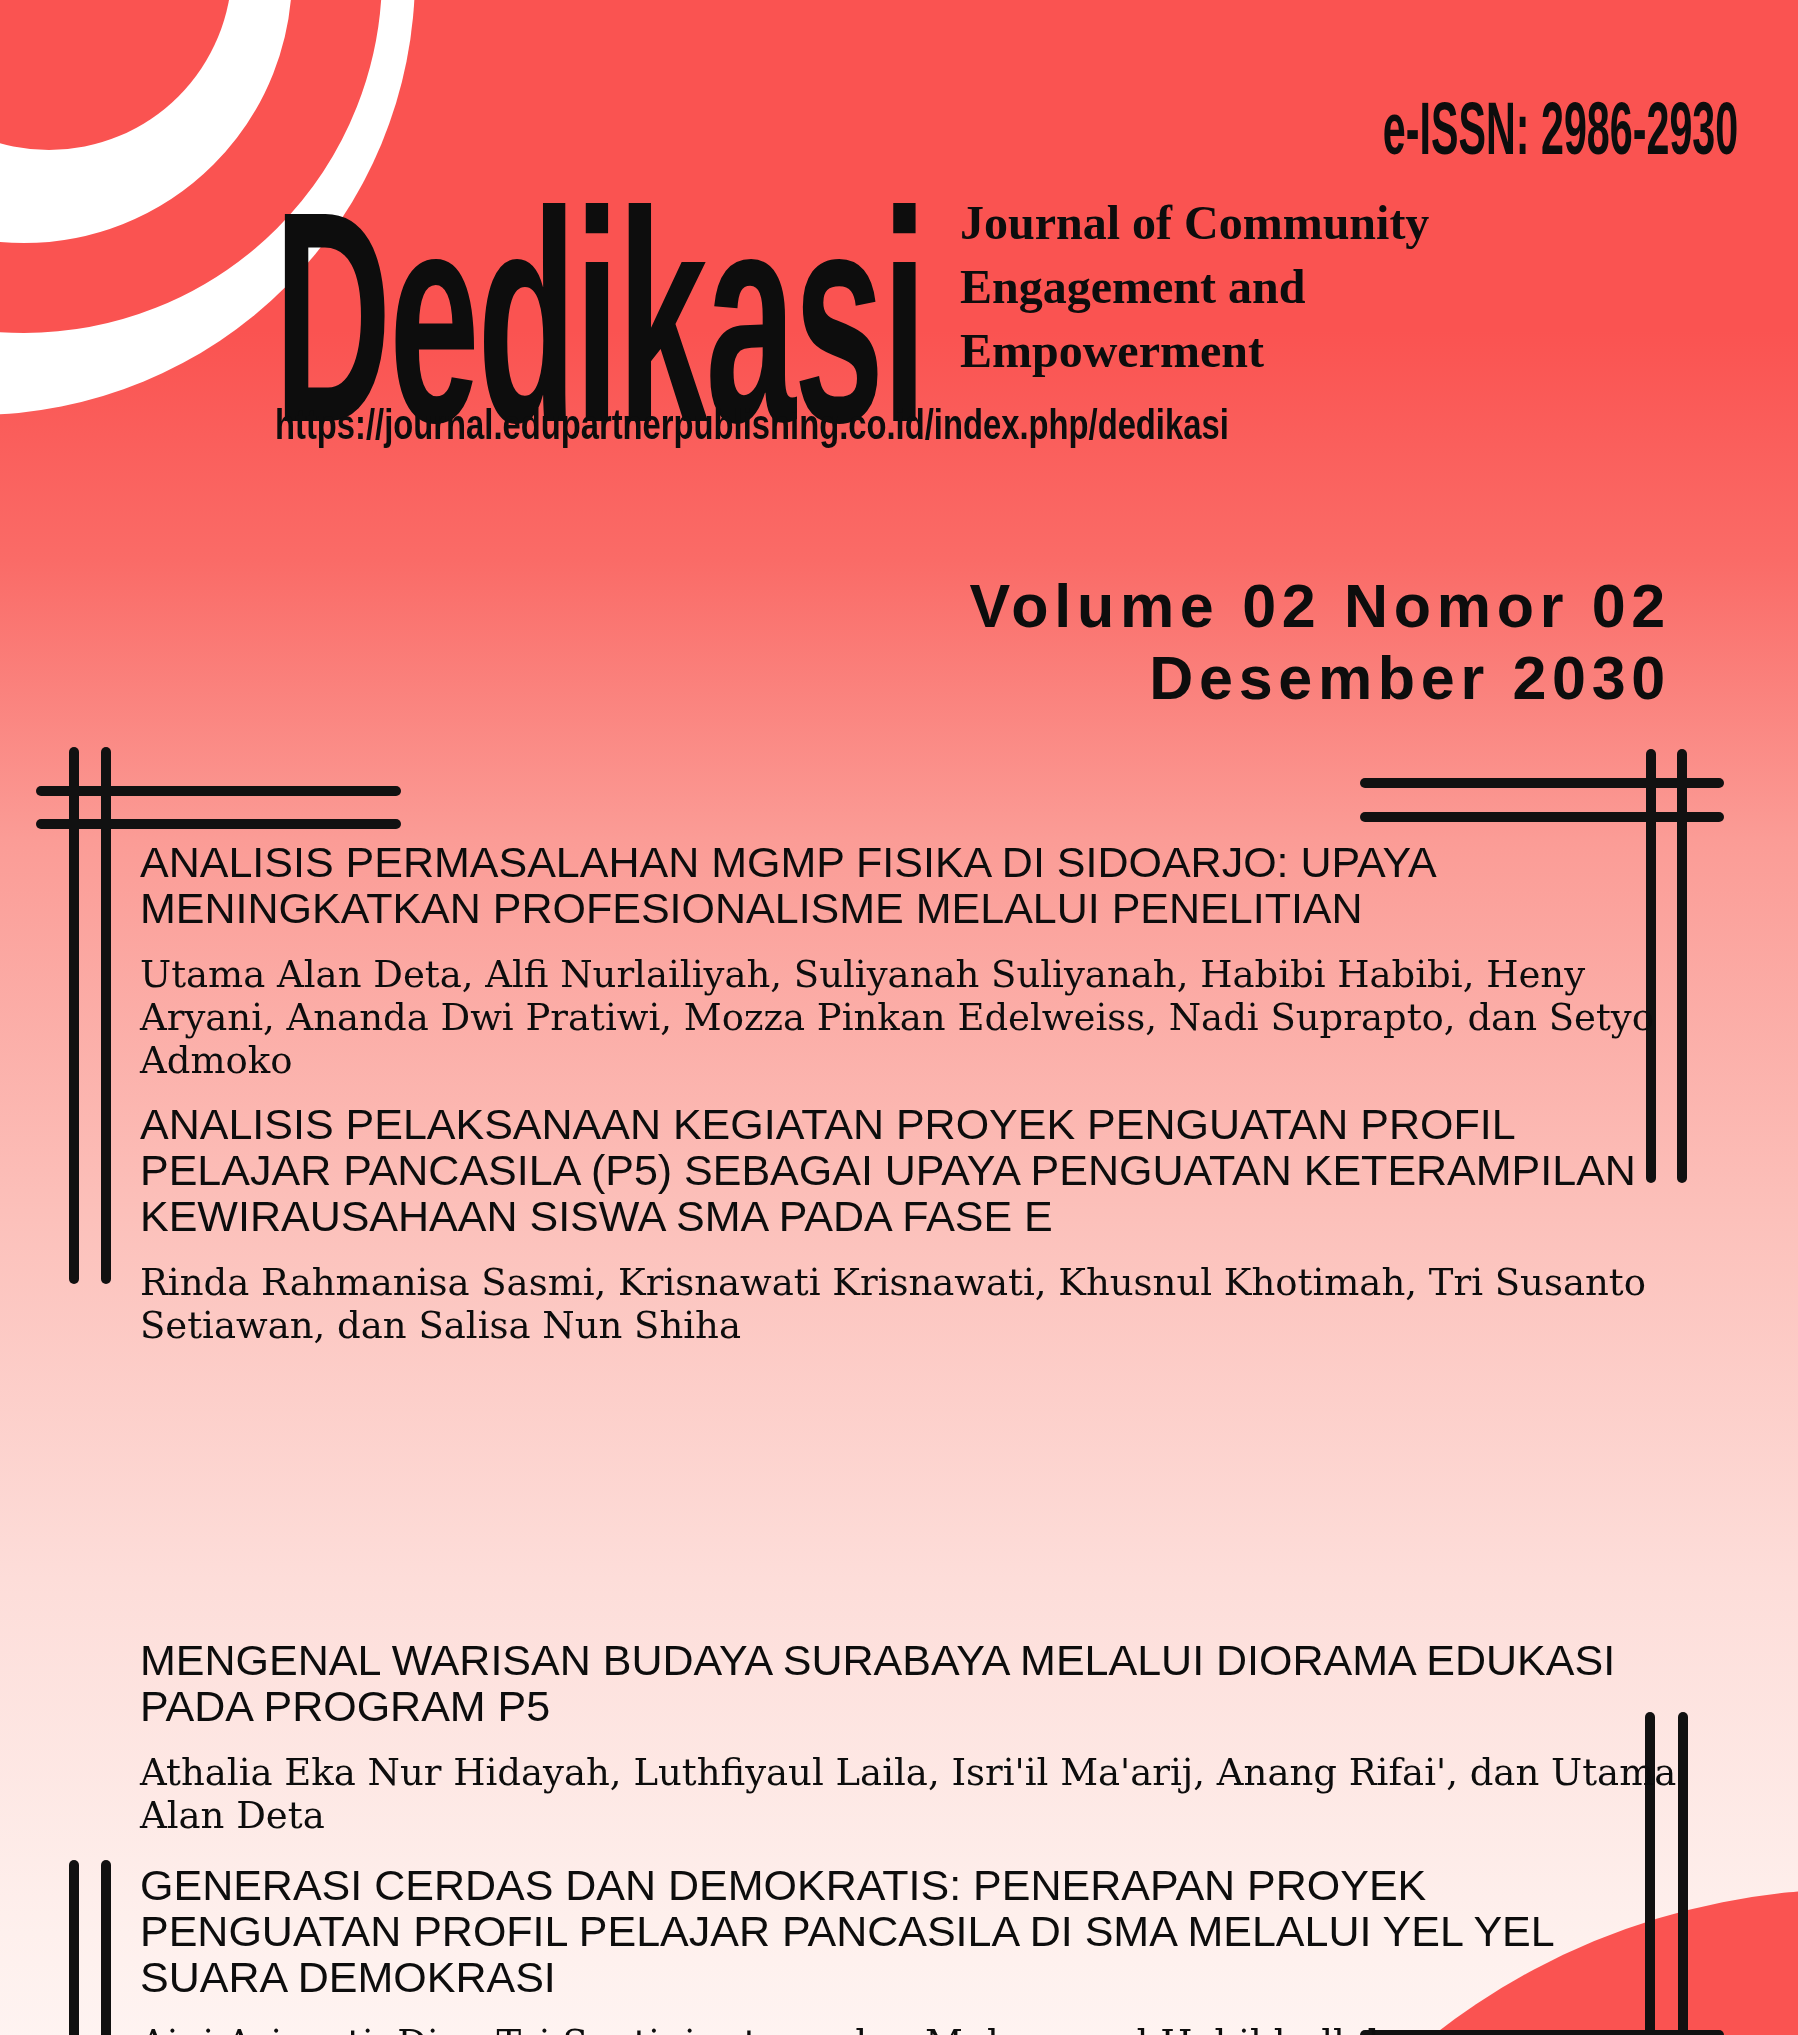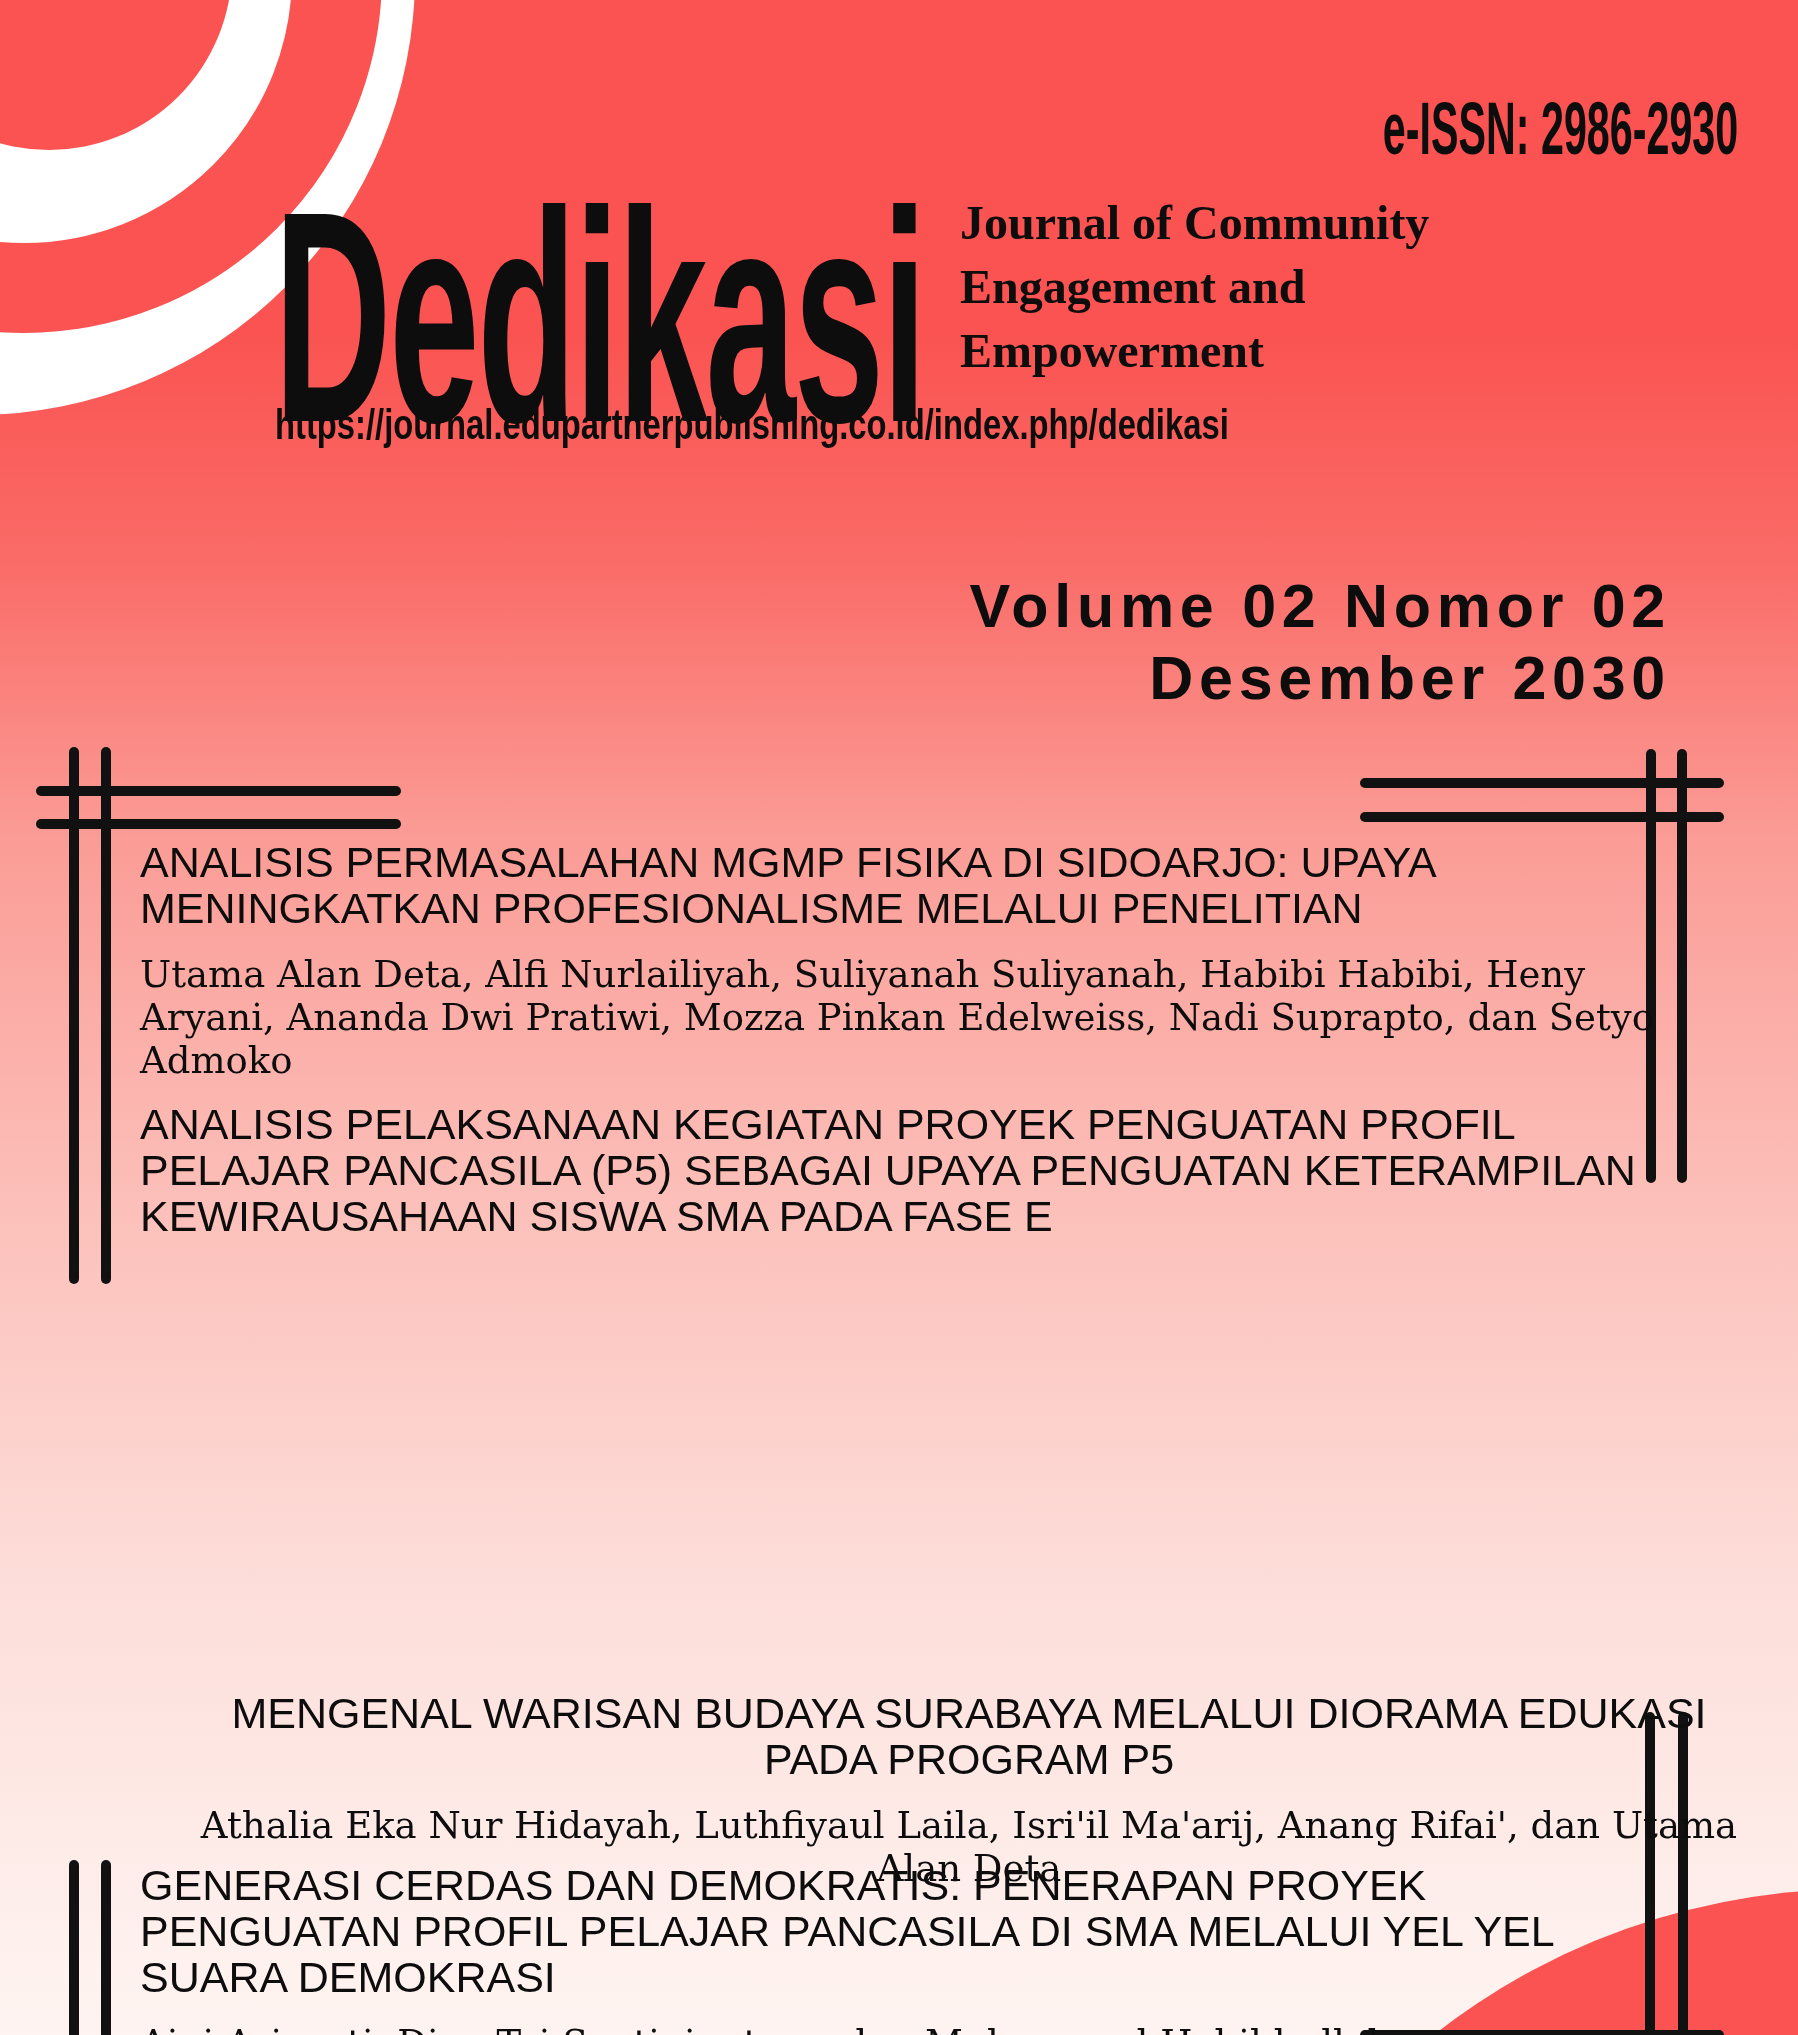--- a/index.html
+++ b/index.html
@@ -84,21 +84,21 @@
   }
   .a-authors{
     margin-top:22px;
     font-family:"DejaVu Serif","Liberation Serif",serif;
     font-size:37px;line-height:43px;
     white-space:pre-line;
   }
   .art-1{top:839px;}
   .art-2{top:1101px;}
   .art-3{top:1369px;}
-  .art-4{top:1690px;text-align:center;}
+  .art-4{top:1637px;}
   .art-5{top:1862px;}
 </style>
 </head>
 <body>
 
 <div id="page">
 
   <div>
     <div class="c tlw"></div>
     <div class="c tlr"></div>
@@ -148,20 +148,22 @@
     <div class="a-title">ANALISIS PERMASALAHAN MGMP FISIKA DI SIDOARJO: UPAYA
 MENINGKATKAN PROFESIONALISME MELALUI PENELITIAN</div>
     <div class="a-authors">Utama Alan Deta, Alfi Nurlailiyah, Suliyanah Suliyanah, Habibi Habibi, Heny
 Aryani, Ananda Dwi Pratiwi, Mozza Pinkan Edelweiss, Nadi Suprapto, dan Setyo
 Admoko</div>
   </div>
   <div class="article art-2">
     <div class="a-title">ANALISIS PELAKSANAAN KEGIATAN PROYEK PENGUATAN PROFIL
 PELAJAR PANCASILA (P5) SEBAGAI UPAYA PENGUATAN KETERAMPILAN
 KEWIRAUSAHAAN SISWA SMA PADA FASE E</div>
+    <div class="a-authors">Rinda Rahmanisa Sasmi, Krisnawati Krisnawati, Khusnul Khotimah, Tri Susanto
+Setiawan, dan Salisa Nun Shiha</div>
   </div>
   <div class="article art-3">
   </div>
   <div class="article art-4">
     <div class="a-title">MENGENAL WARISAN BUDAYA SURABAYA MELALUI DIORAMA EDUKASI
 PADA PROGRAM P5</div>
     <div class="a-authors">Athalia Eka Nur Hidayah, Luthfiyaul Laila, Isri'il Ma'arij, Anang Rifai', dan Utama
 Alan Deta</div>
   </div>
   <div class="article art-5">

